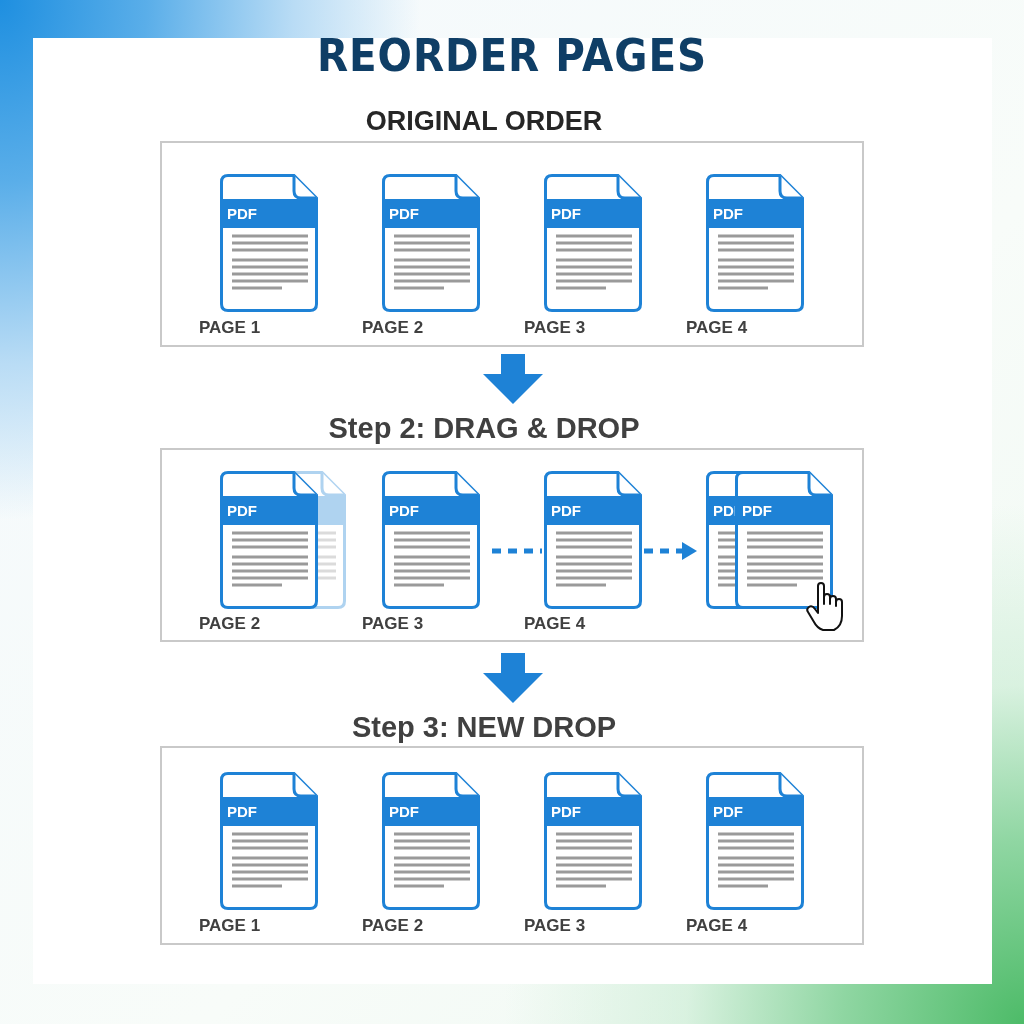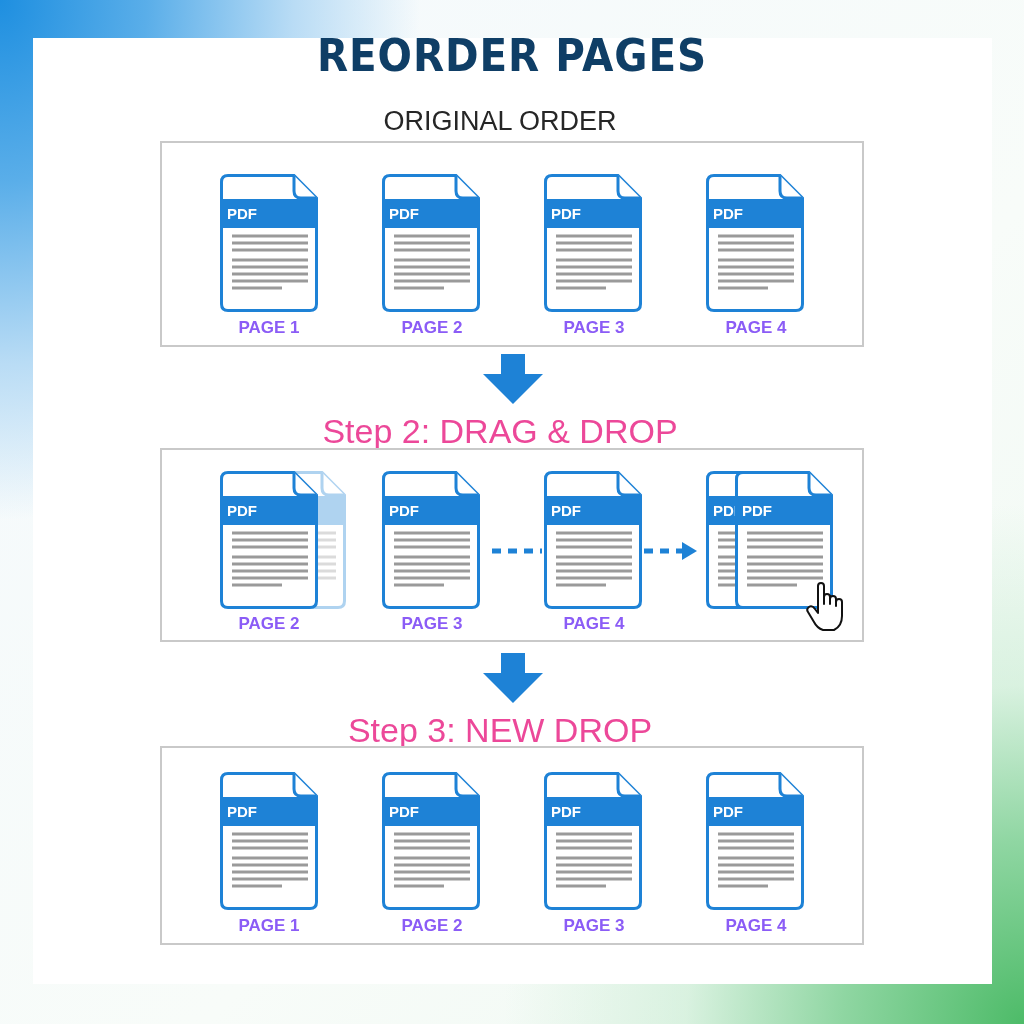--- a/index.html
+++ b/index.html
@@ -26,42 +26,42 @@
   }
   .title {
     position: absolute; left: 0; top: 30px; width: 1024px;
     text-align: center;
     font-size: 44px; font-weight: bold; letter-spacing: 1px;
     color: #0f3e66;
     font-family: "DejaVu Sans", sans-serif;
     transform: scaleX(0.92);
   }
   .section-heading {
-    position: absolute; left: 16px; width: 968px; text-align: center;
-    font-weight: normal;
+    position: absolute; left: 0; width: 968px; text-align: center;
+    font-weight: bold;
   }
   .h-original { top: 106px; font-size: 27px; color: #262626; }
-  .h-step { font-size: 34px; color: #ec4899; }
+  .h-step { font-size: 29px; color: #404040; }
   .h-step2 { top: 412px; }
   .h-step3 { top: 711px; }
   .frame {
     position: absolute; left: 160px; width: 704px;
     border: 2px solid #c9c9c9;
     background: #ffffff;
   }
   .f1 { top: 141px; height: 206px; }
   .f2 { top: 448px; height: 194px; }
   .f3 { top: 746px; height: 199px; }
   .doc {
     position: absolute; width: 98px; height: 138px;
   }
   .doc svg { display: block; }
   .doc-label {
-    position: absolute; width: 140px; text-align: center;
-    font-size: 17px; font-weight: bold; color: #8b5cf6;
+    position: absolute; width: 140px; 
+    font-size: 17px; font-weight: bold; color: #404040;
   }
   .arrow-down { position: absolute; left: 483px; width: 60px; height: 50px; }
   .hand { position: absolute; left: 806px; top: 582px; width: 44px; height: 50px; }
   .dash { position: absolute; }
 </style>
 </head>
 <body>
 
 <svg width="0" height="0" style="position:absolute">
   <defs>

